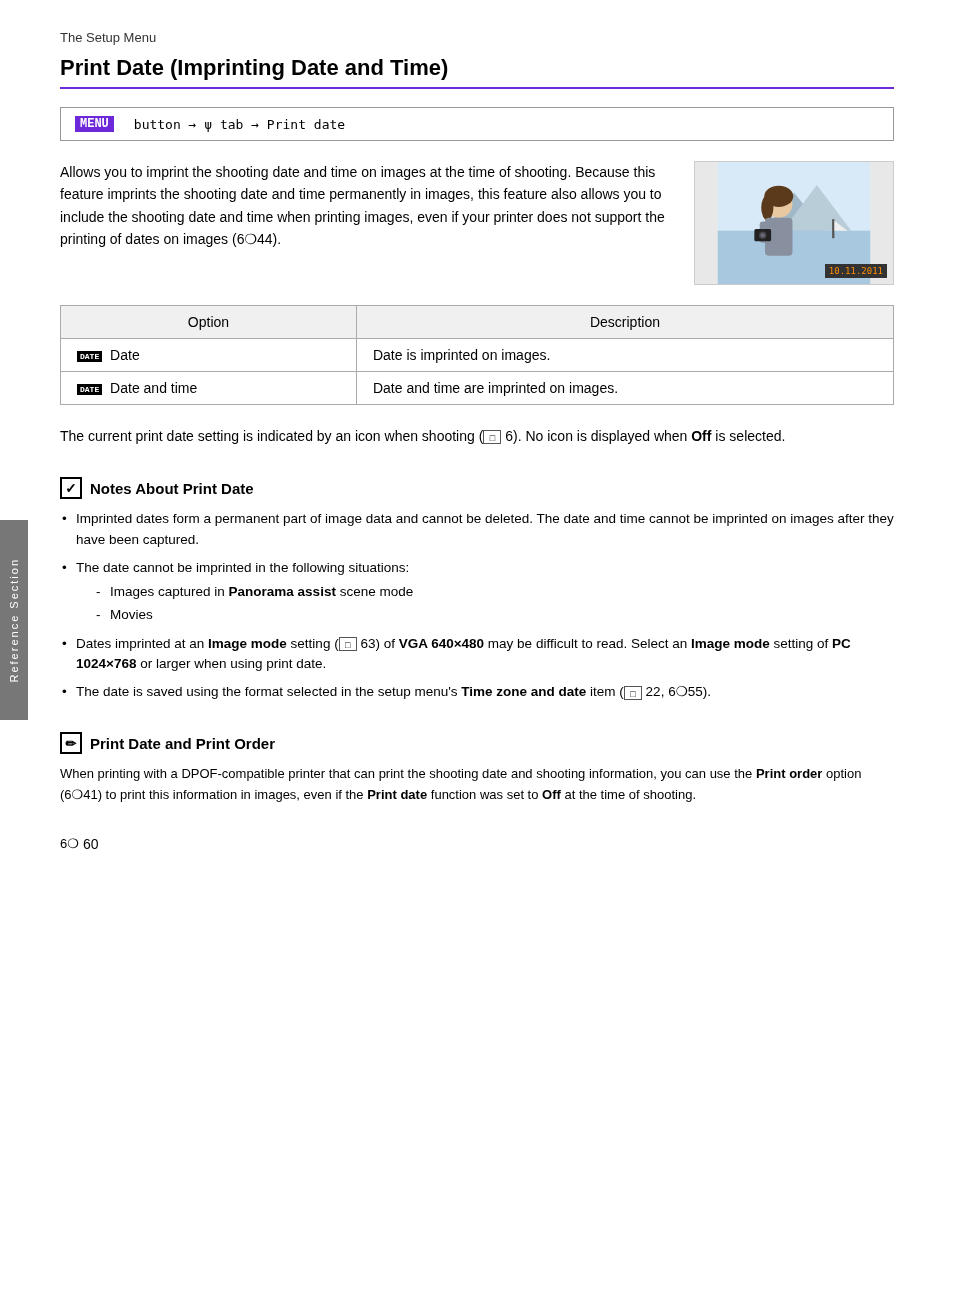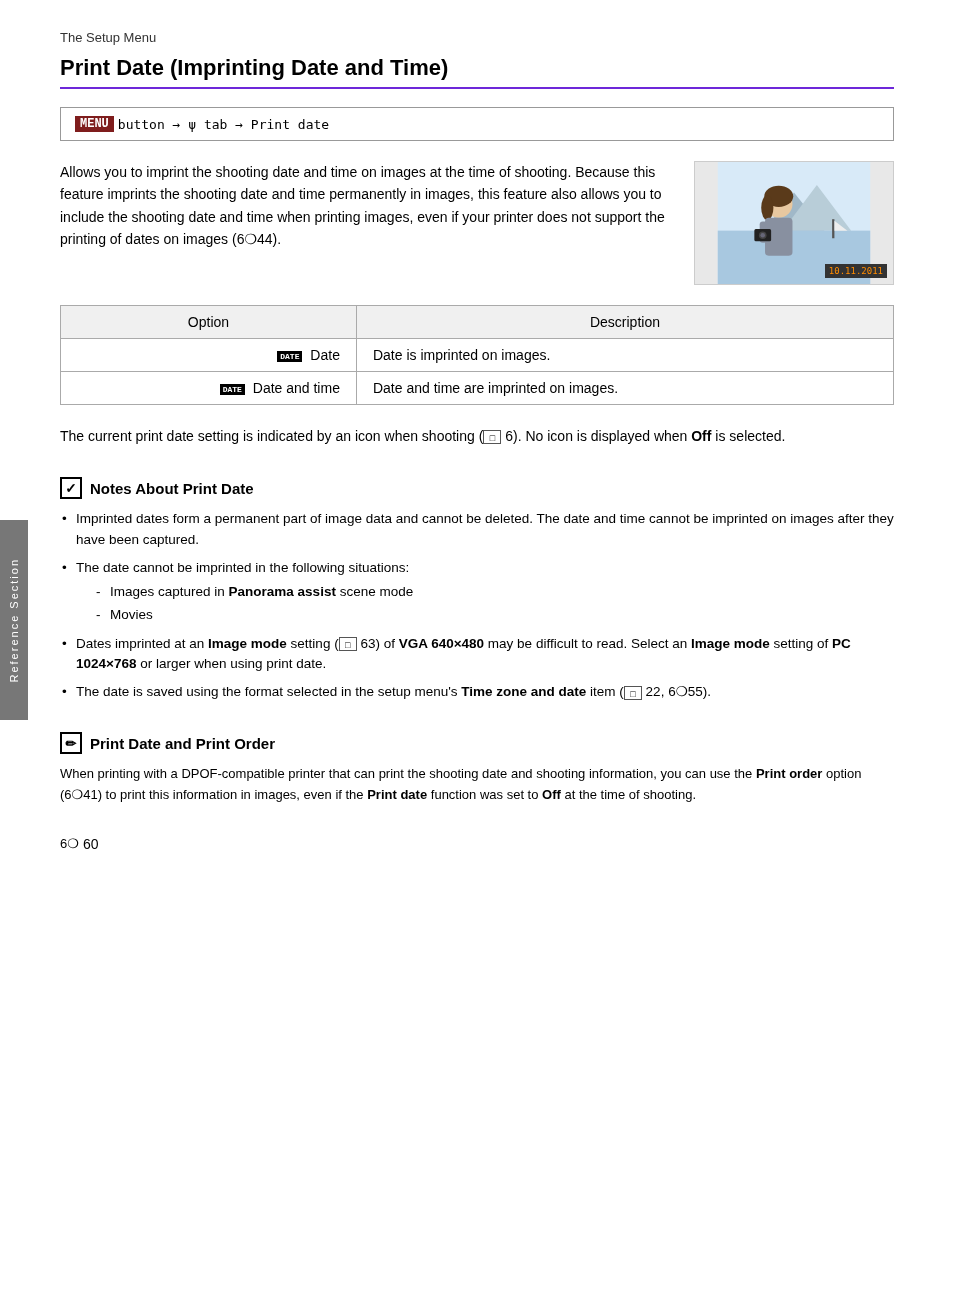--- a/index.html
+++ b/index.html
@@ -32,25 +32,25 @@
       font-size: 13px;
       margin-bottom: 20px;
       background: #fff;
       display: flex;
       align-items: center;
       gap: 0;
     }
     .menu-path-box .menu-keyword {
       font-weight: bold;
       font-family: 'Courier New', monospace;
-      background: #7f1d1d;
+      background: #6d28d9;
       color: #fff;
       padding: 1px 5px;
       font-size: 12px;
-      margin-right: 4px;
+      margin-right: 20px;
     }
     .intro-section {
       display: flex;
       gap: 20px;
       margin-bottom: 20px;
     }
     .intro-text {
       flex: 1;
       font-size: 14px;
       line-height: 1.6;
@@ -92,21 +92,21 @@
       text-align: center;
       background: #f0f0f0;
       font-weight: normal;
     }
     .options-table td {
       border: 1px solid #aaa;
       padding: 8px 16px;
       vertical-align: middle;
     }
     .options-table td:first-child {
-      text-align: right;
+      text-align: left;
       white-space: nowrap;
     }
     .icon-badge {
       display: inline-block;
       background: #000;
       color: #fff;
       font-size: 8px;
       font-weight: bold;
       padding: 1px 3px;
       margin-right: 4px;

